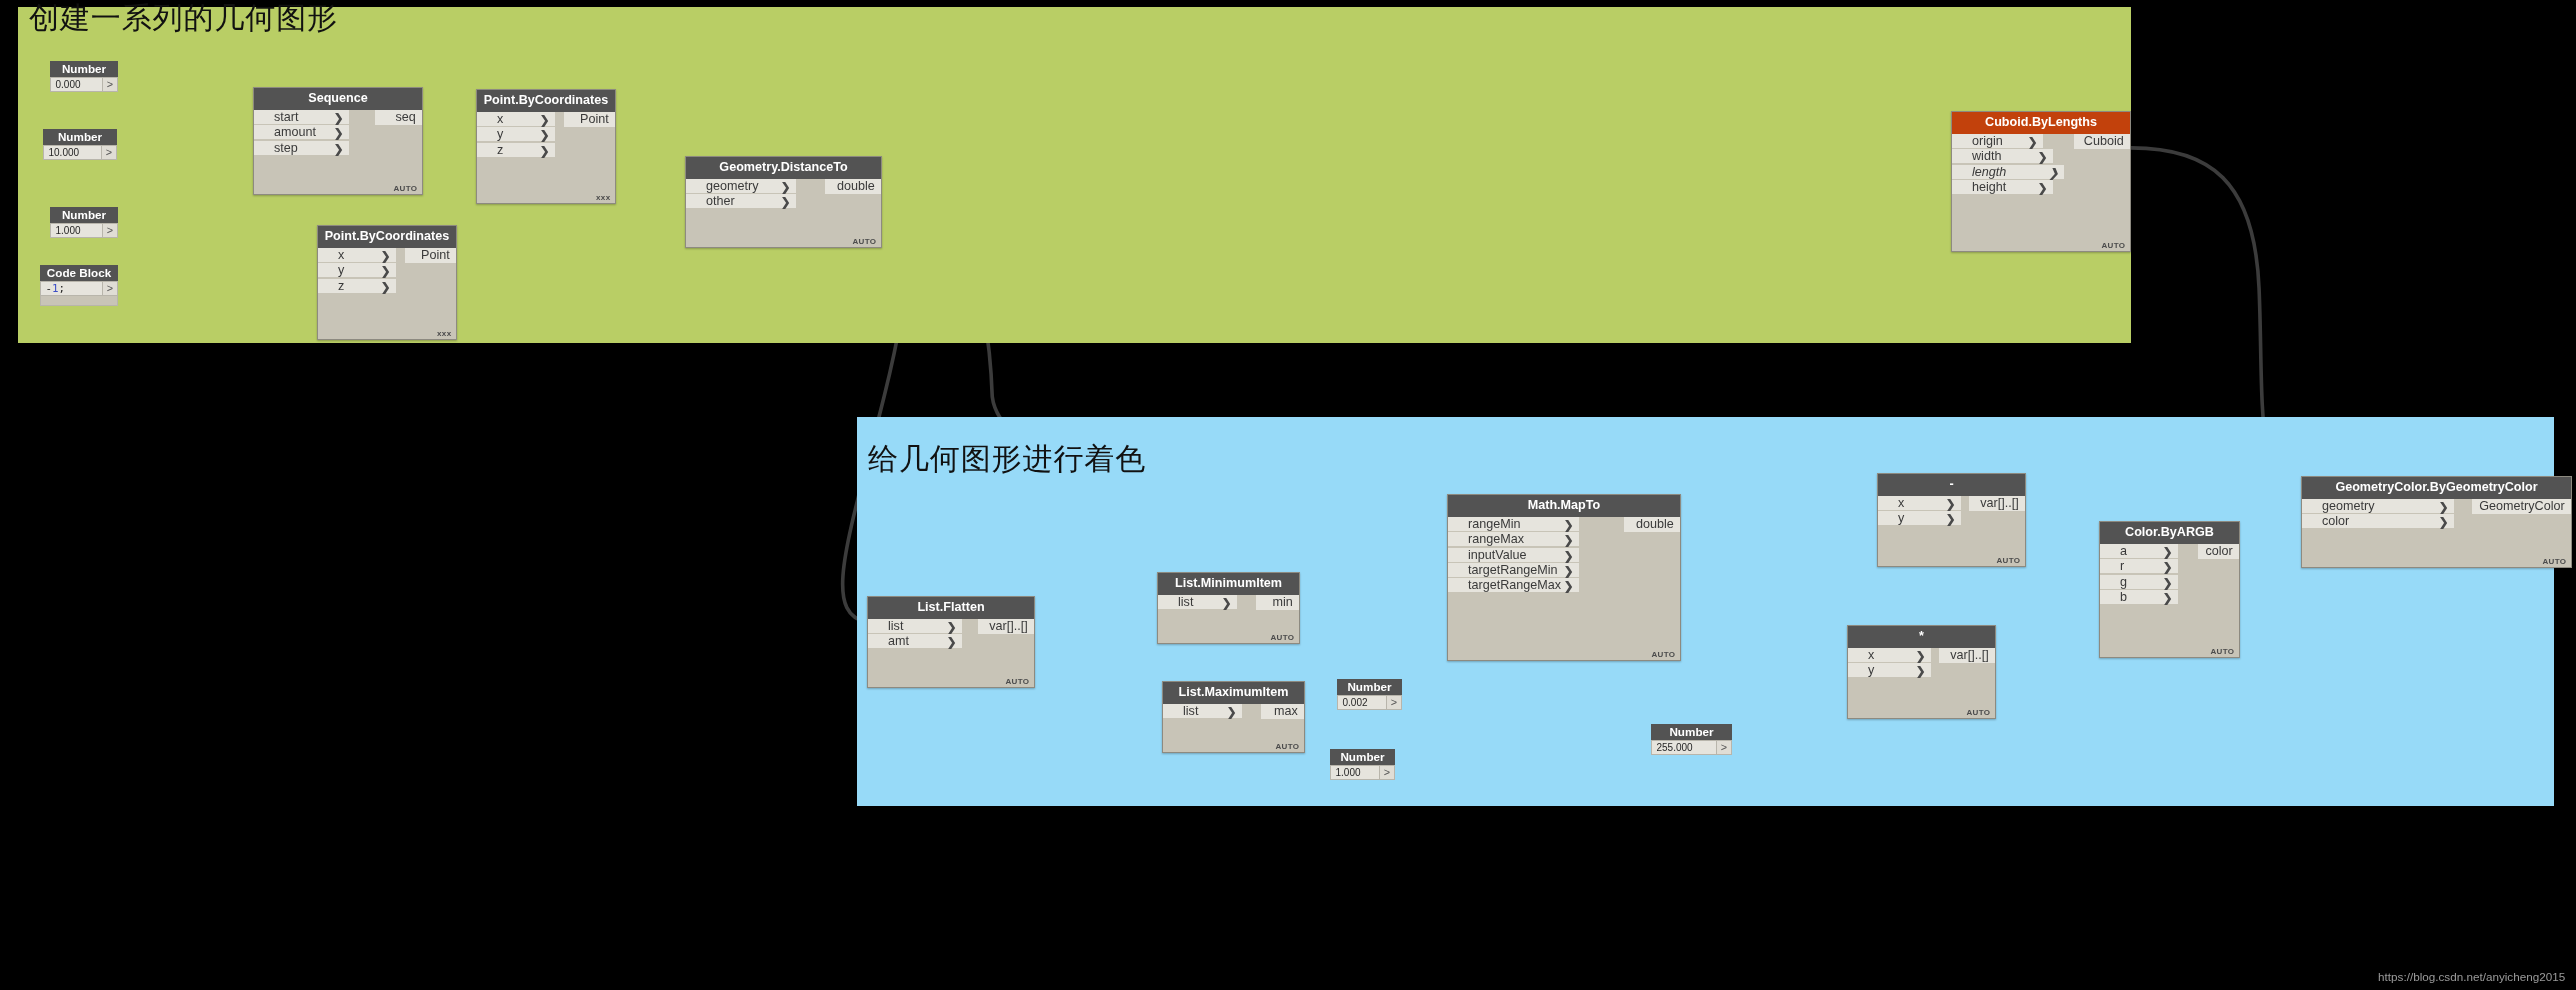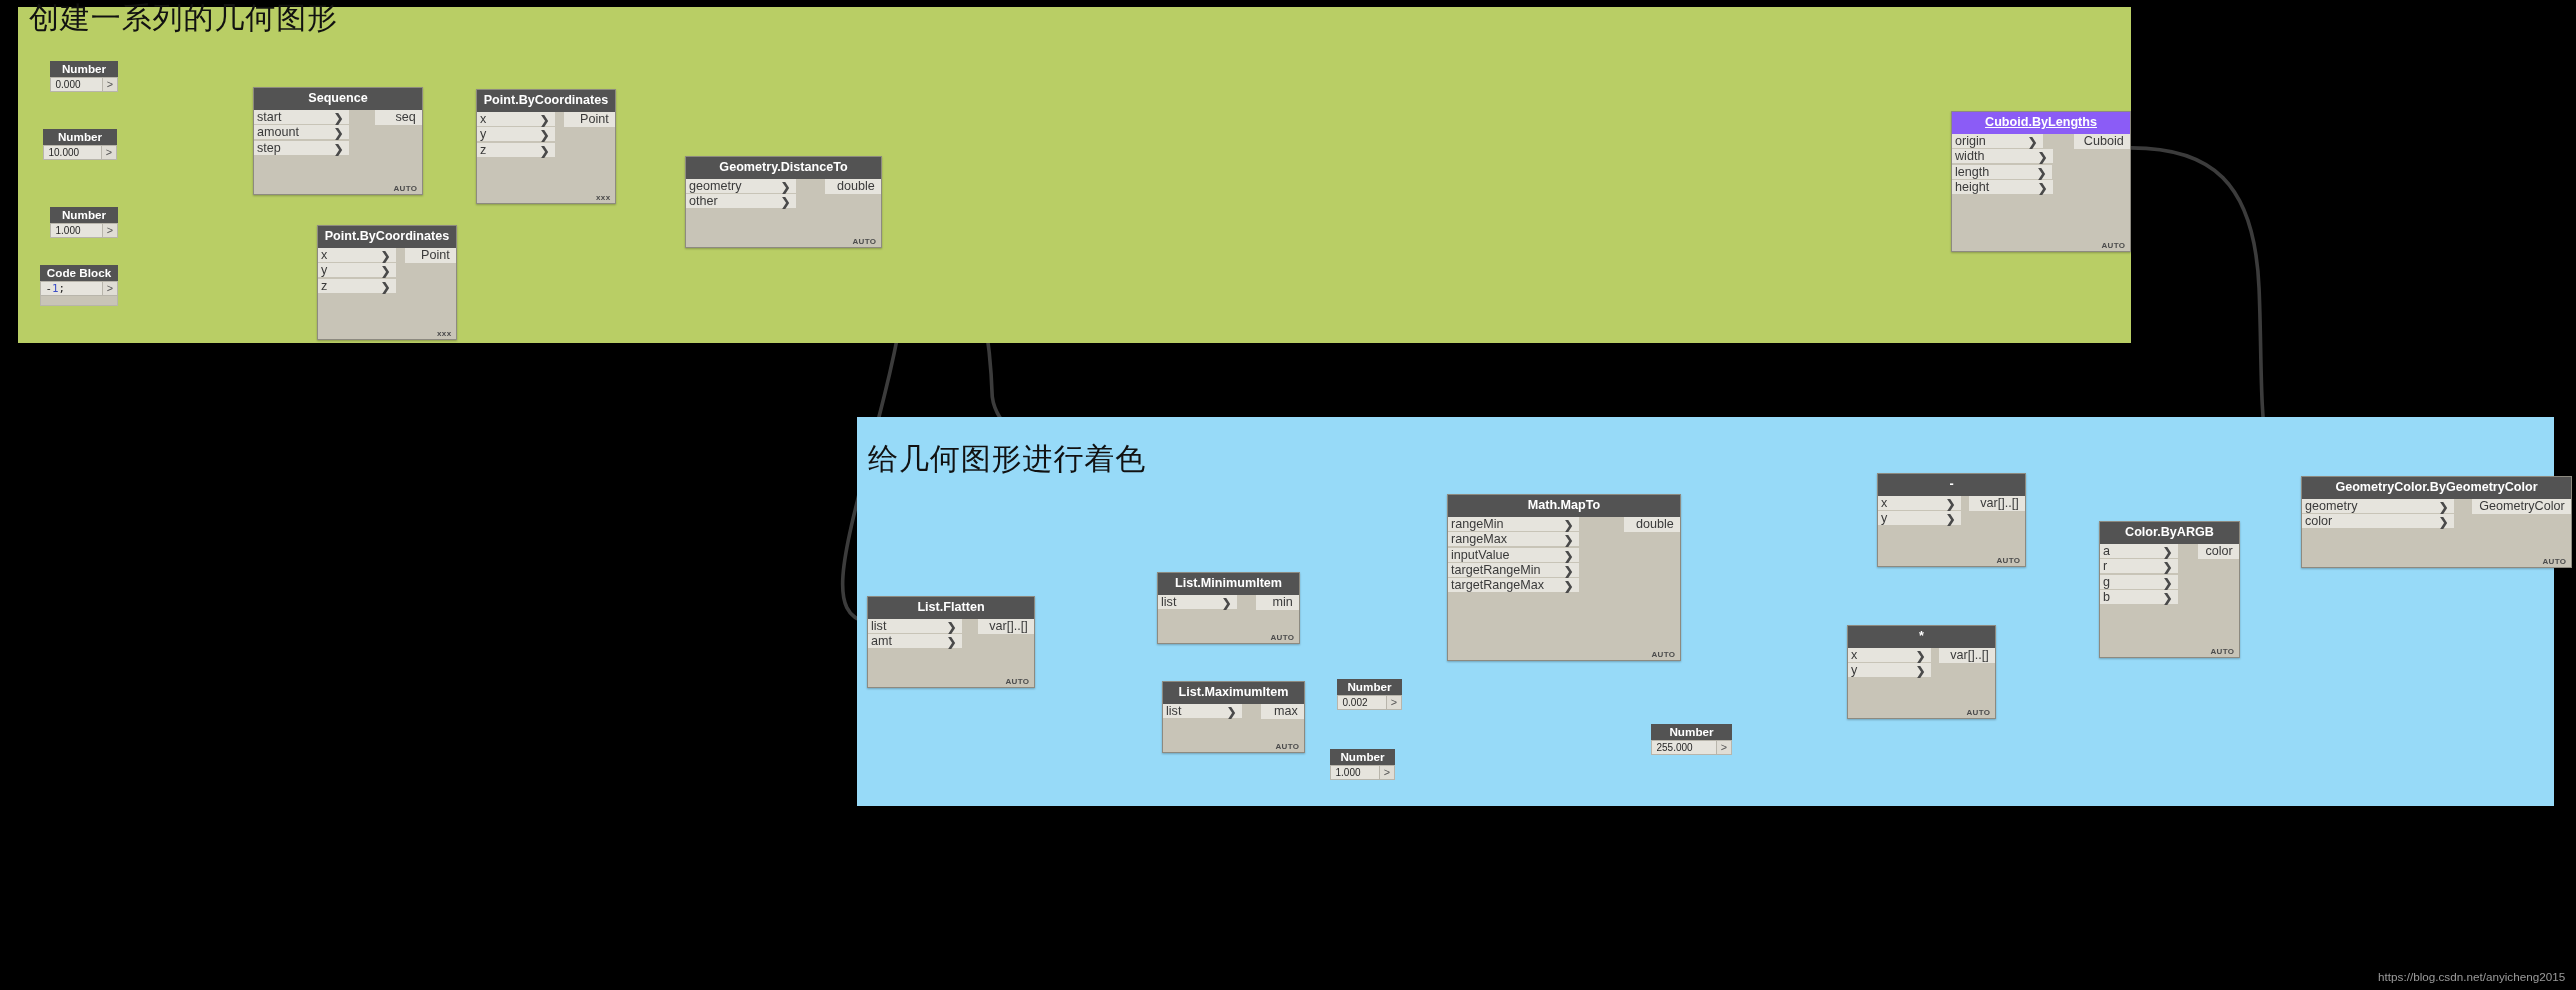--- a/index.html
+++ b/index.html
@@ -57,35 +57,34 @@
     font-size: 12.6px;
     font-weight: bold;
     text-align: center;
     line-height: 21.6px;
     height: 21.6px;
     white-space: nowrap;
     overflow: hidden;
     font-family: "Liberation Sans", sans-serif;
   }
   .node.selected .node-header {
-    background: #8b5cf6;
-    text-decoration: underline;
+    background: #c2410c;
   }
   .node-body {
     position: relative;
   }
   .port-in {
     position: absolute;
     left: 0;
     background: #e6e4dd;
     color: #3a3a3a;
     font-size: 12.6px;
     line-height: 15.3px;
     height: 15.3px;
-    padding-left: 3px;
+    padding-left: 20px;
     box-sizing: border-box;
     white-space: nowrap;
     border-bottom: 0.9px solid #c8c4b7;
   }
   .port-in .chev {
     position: absolute;
     right: 5.4px;
     top: 0;
     font-size: 11.7px;
     font-weight: bold;
@@ -293,21 +292,21 @@
         <div class="port-in" style="top: 15.3px; width: 110px;"><span>other</span><span class="chev">❯</span></div>
         <div class="port-out" style="top: 0px; width: 56px;">double</div>
       </div>
       <div class="node-footer">AUTO</div>
     </div>
     <div class="node selected" style="left: 1951px; top: 111px; width: 180px; height: 141px;">
       <div class="node-header">Cuboid.ByLengths</div>
       <div class="node-body" style="height: 119px;">
         <div class="port-in" style="top: 0px; width: 91px;"><span>origin</span><span class="chev">❯</span></div>
         <div class="port-in" style="top: 15.3px; width: 101px;"><span>width</span><span class="chev">❯</span></div>
-        <div class="port-in" style="top: 31px; width: 100px;"><span>length</span><span class="chev">❯</span></div>
+        <div class="port-in" style="top: 31px; width: 112px; font-style: italic;"><span>length</span><span class="chev">❯</span></div>
         <div class="port-in" style="top: 46px; width: 101px;"><span>height</span><span class="chev">❯</span></div>
         <div class="port-out" style="top: 0px; width: 56px;">Cuboid</div>
       </div>
       <div class="node-footer">AUTO</div>
     </div>
     <div class="node" style="left: 867px; top: 596px; width: 168px; height: 92px;">
       <div class="node-header">List.Flatten</div>
       <div class="node-body" style="height: 70px;">
         <div class="port-in" style="top: 0px; width: 94px;"><span>list</span><span class="chev">❯</span></div>
         <div class="port-in" style="top: 15.3px; width: 94px;"><span>amt</span><span class="chev">❯</span></div>

